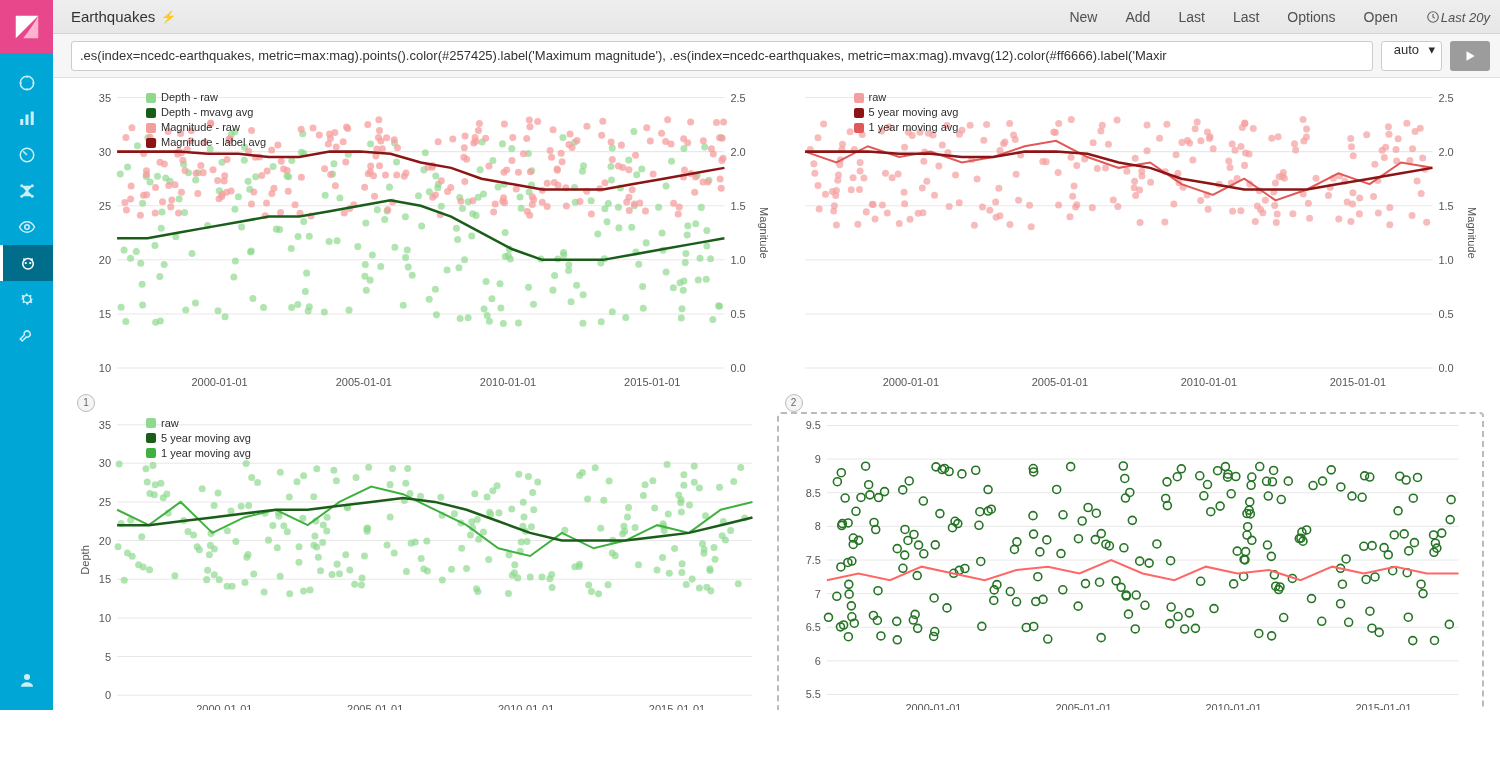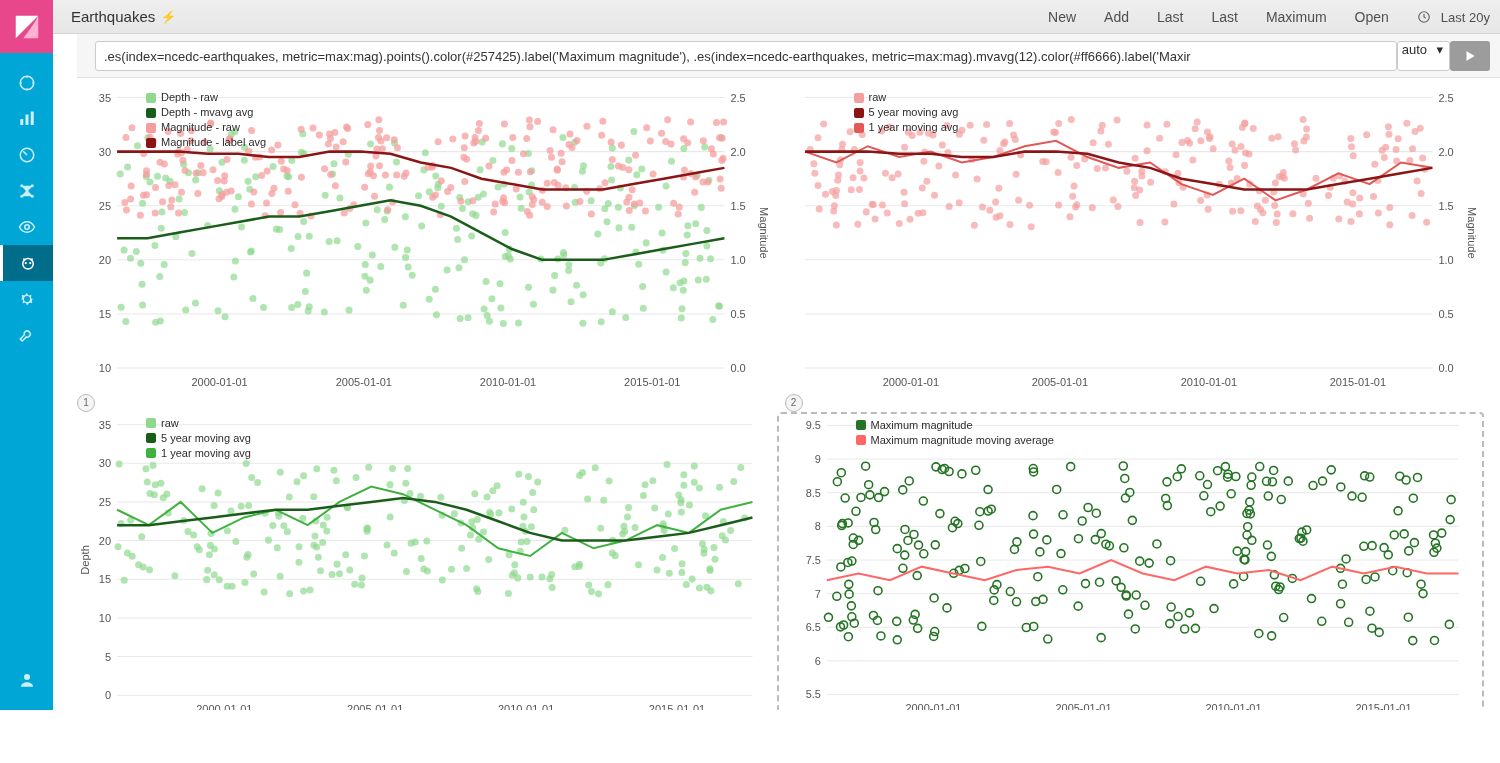--- a/index.html
+++ b/index.html
@@ -11,24 +11,24 @@
 .nav-icons { display: flex; flex-direction: column; align-items: center; flex: 1; padding-top: 12px; }
 .nav-icon { width: 53px; height: 36px; display: flex; align-items: center; justify-content: center; color: #cceef7; cursor: pointer; }
 .nav-icon.active { background: #006e8a; color: #fff; border-left: 3px solid #fff; }
 .nav-bottom { padding-bottom: 12px; }
 .main { flex: 1; display: flex; flex-direction: column; background: #fff; }
 .topbar { height: 34px; background: linear-gradient(#eee,#e7e7e7); border-bottom: 1px solid #d4d4d4; display: flex; align-items: center; padding: 0 10px 0 18px; }
 .title { font-weight: 500; font-size: 15px; color: #333; display: flex; align-items: center; gap: 6px; }
 .bolt { font-size: 12px; }
 .top-actions { margin-left: auto; display: flex; align-items: flex-end; gap: 28px; }
 .top-link { color: #505050; cursor: pointer; font-size: 14px; }
-.timepicker { display: flex; align-items: center; gap: 10px; color: #505050; }
-.querybar { height: 44px; display: flex; align-items: flex-end; padding: 6px 10px 6px 18px; background:#f6f6f6; border-bottom:1px solid #e0e0e0;margin-left:24px;}
+.timepicker { display: flex; align-items: center; gap: 1px; color: #505050; font-style: italic; }
+.querybar { height: 44px; display: flex; align-items: center; padding: 6px 10px 6px 18px; gap: 8px; background:#f6f6f6; border-bottom:1px solid #e0e0e0;}
 .query-input { flex: 1; height: 30px; border: 1px solid #ccc; border-radius: 3px; padding: 0 8px; font-size: 13px; font-family: inherit; color:#333; background:#fff;}
-.interval-sel { height: 30px; border: 1px solid #ccc; border-radius: 3px; background: #fff; padding: 0 22px 0 4px; font-size:13px; position:relative;}
+.interval-sel { height: 30px; border: 1px solid #ccc; border-radius: 3px; background: #fff; padding: 0 22px 0 12px; font-size:13px; position:relative;}
 .run-btn { width: 40px; height: 30px; background: #9c9c9c; border-radius: 3px; display: flex; align-items: center; justify-content: center; color: #fff; cursor:pointer;}
 .charts { flex: 1; display: grid; grid-template-columns: 1fr 1fr; grid-template-rows: 1fr 1fr; gap: 0; padding: 8px 16px 6px 16px; overflow:hidden;}
 .panel { position: relative; padding: 4px 8px 18px 8px; }
 .panel.active { border: 2px dashed #bbb; border-radius:4px;}
 .badge { position: absolute; left: 8px; bottom: 0px; width: 18px; height: 18px; border: 1px solid #bbb; border-radius: 50%; background: #f5f5f5; color:#666; font-size: 10px; display: flex; align-items: center; justify-content: center; }
 .plot { width: 100%; height: 100%; position: relative; }
 .legend { position: absolute; top: 4px; left: 42px; font-size: 11px; line-height: 15px; z-index:5;}
 .legend-item { display:flex; align-items:center; gap:5px;padding-left:35px;}
 .swatch { width:10px; height:10px; border-radius:2px; display:inline-block;}
 svg.chart { width: 100%; height: 100%; }
@@ -113,21 +113,21 @@
     <div class="topbar">
       <div class="title">
         <span>Earthquakes</span>
         <span class="bolt">⚡</span>
       </div>
       <div class="top-actions">
         <span class="top-link">New</span>
         <span class="top-link">Add</span>
         <span class="top-link">Last</span>
         <span class="top-link">Last</span>
-        <span class="top-link">Maximum</span>
+        <span class="top-link">Options</span>
         <span class="top-link">Open</span>
         <span class="timepicker">
           <svg width="14" height="14" viewBox="0 0 24 24" fill="none" stroke="#666" stroke-width="2">
               <circle cx="12" cy="12" r="9"></circle>
               <path d="M12 7v5l3 2"></path>
             </svg>
           <span>Last 20y</span>
         </span>
       </div>
     </div>
@@ -1225,30 +1225,20 @@
               <circle cx="659.8812157064472" cy="164.71712962962965" r="3.5" fill="#8fd98f" opacity="0.7"></circle>
               <circle cx="140.71761831275722" cy="74.24497354497356" r="3.5" fill="#8fd98f" opacity="0.7"></circle>
               <circle cx="474.0622513717421" cy="168.47916666666669" r="3.5" fill="#8fd98f" opacity="0.7"></circle>
               <circle cx="258.8533864883402" cy="62.08637566137568" r="3.5" fill="#8fd98f" opacity="0.7"></circle>
               <path d="M40.0 90.9 L71.7 106.3 L103.4 83.1 L135.1 114.0 L166.8 98.6 L198.5 90.9 L230.2 106.3 L261.9 83.1 L293.6 67.7 L325.3 75.4 L357.0 90.9 L388.7 106.3 L420.4 129.4 L452.1 137.1 L483.8 114.0 L515.5 129.4 L547.2 121.7 L578.9 106.3 L610.6 114.0 L642.3 90.9 L674.0 83.1" fill="none" stroke="#3fb13f" stroke-width="2"></path>
               <path d="M40.0 106.3 L71.7 106.3 L103.4 102.4 L135.1 98.6 L166.8 94.7 L198.5 90.9 L230.2 90.9 L261.9 87.0 L293.6 83.1 L325.3 79.3 L357.0 83.1 L388.7 90.9 L420.4 102.4 L452.1 114.0 L483.8 121.7 L515.5 121.7 L547.2 121.7 L578.9 117.9 L610.6 114.0 L642.3 106.3 L674.0 98.6" fill="none" stroke="#195d19" stroke-width="2.5"></path>
             </svg></div>
           <div class="badge">3</div>
         </div>
         <div class="panel active">
-          <div class="legend">
-            <div class="legend-item">
-              <span class="swatch" style="background:#257425"></span>
-              <span>Maximum magnitude</span>
-            </div>
-            <div class="legend-item">
-              <span class="swatch" style="background:#ff6666"></span>
-              <span>Maximum magnitude moving average</span>
-            </div>
-          </div>
           <div class="plot"><svg class="chart" viewBox="0 0 690 300">
               <line class="grid" x1="40" x2="674" y1="276" y2="276" stroke="#e8e8e8"></line>
               <line class="grid" x1="40" x2="674" y1="242.25" y2="242.25" stroke="#e8e8e8"></line>
               <line class="grid" x1="40" x2="674" y1="208.5" y2="208.5" stroke="#e8e8e8"></line>
               <line class="grid" x1="40" x2="674" y1="174.75" y2="174.75" stroke="#e8e8e8"></line>
               <line class="grid" x1="40" x2="674" y1="141" y2="141" stroke="#e8e8e8"></line>
               <line class="grid" x1="40" x2="674" y1="107.25" y2="107.25" stroke="#e8e8e8"></line>
               <line class="grid" x1="40" x2="674" y1="73.5" y2="73.5" stroke="#e8e8e8"></line>
               <line class="grid" x1="40" x2="674" y1="39.75" y2="39.75" stroke="#e8e8e8"></line>
               <line class="grid" x1="40" x2="674" y1="6" y2="6" stroke="#e8e8e8"></line>

